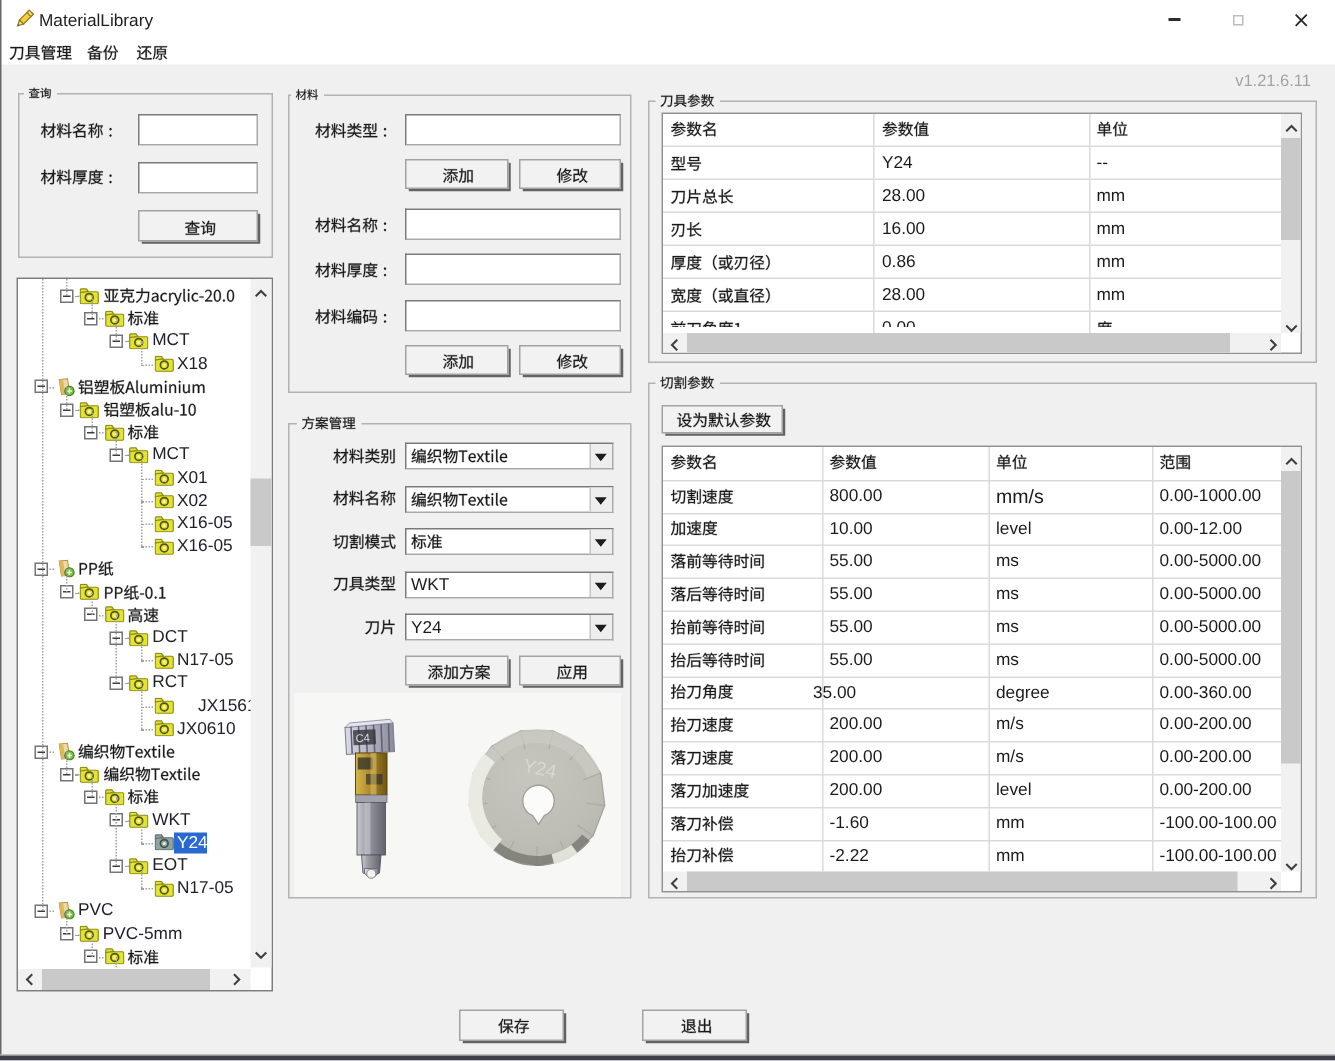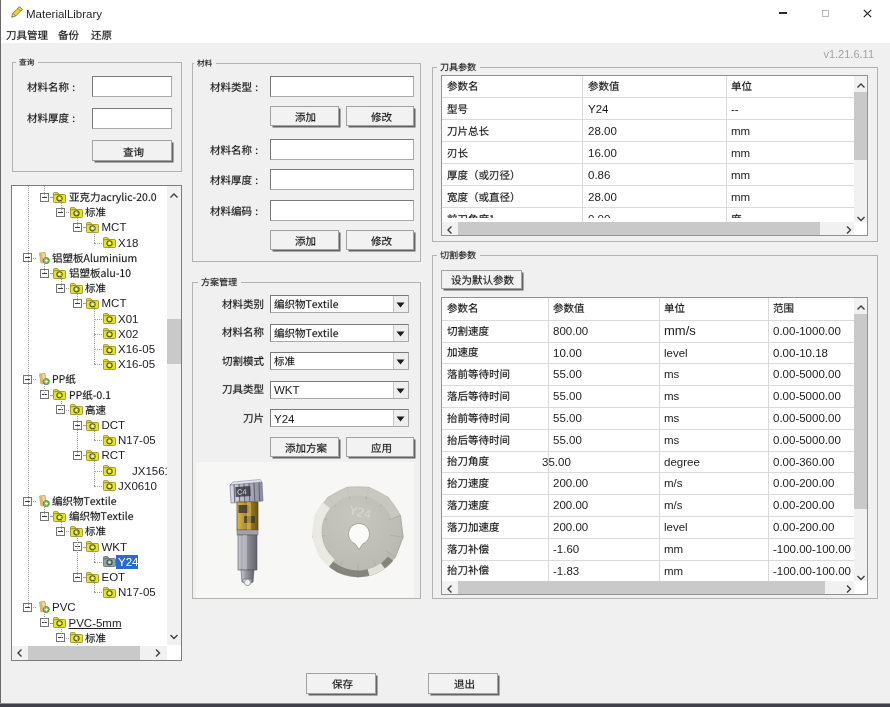--- a/index.html
+++ b/index.html
@@ -596,21 +596,21 @@
     <div class="lt" style="left:553.0px;top:323.7px;font-size:11.5px;color:#1b1b1b;">800.00</div>
     <div class="lt" style="left:664.0px;top:323.7px;font-size:13px;color:#1b1b1b;">mm/s</div>
     <div class="lt" style="left:773.0px;top:323.7px;font-size:11.5px;color:#1b1b1b;">0.00-1000.00</div>
     <svg class="ct" style="left:447.0px;top:345.4px;" width="33" height="14" viewBox="0 -11 33 14">
       <use href="#g26" x="0.0"></use>
       <use href="#g69" x="10.5"></use>
       <use href="#g22" x="21.0"></use>
     </svg>
     <div class="lt" style="left:553.0px;top:345.5px;font-size:11.5px;color:#1b1b1b;">10.00</div>
     <div class="lt" style="left:664.0px;top:345.5px;font-size:11.5px;color:#1b1b1b;">level</div>
-    <div class="lt" style="left:773.0px;top:345.5px;font-size:11.5px;color:#1b1b1b;">0.00-10.18</div>
+    <div class="lt" style="left:773.0px;top:345.5px;font-size:11.5px;color:#1b1b1b;">0.00-12.00</div>
     <svg class="ct" style="left:447.0px;top:367.2px;" width="64" height="14" viewBox="0 -11 64 14">
       <use href="#g70" x="0.0"></use>
       <use href="#g60" x="10.5"></use>
       <use href="#g71" x="21.0"></use>
       <use href="#g72" x="31.5"></use>
       <use href="#g73" x="42.0"></use>
       <use href="#g74" x="52.5"></use>
     </svg>
     <div class="lt" style="left:553.0px;top:367.3px;font-size:11.5px;color:#1b1b1b;">55.00</div>
     <div class="lt" style="left:664.0px;top:367.3px;font-size:11.5px;color:#1b1b1b;">ms</div>
@@ -693,21 +693,21 @@
     </svg>
     <div class="lt" style="left:553.0px;top:541.7px;font-size:11.5px;color:#1b1b1b;">-1.60</div>
     <div class="lt" style="left:664.0px;top:541.7px;font-size:11.5px;color:#1b1b1b;">mm</div>
     <div class="lt" style="left:773.0px;top:541.7px;font-size:11.5px;color:#1b1b1b;">-100.00-100.00</div>
     <svg class="ct" style="left:447.0px;top:563.4px;" width="43" height="14" viewBox="0 -11 43 14">
       <use href="#g76" x="0.0"></use>
       <use href="#g0" x="10.5"></use>
       <use href="#g77" x="21.0"></use>
       <use href="#g78" x="31.5"></use>
     </svg>
-    <div class="lt" style="left:553.0px;top:563.5px;font-size:11.5px;color:#1b1b1b;">-1.83</div>
+    <div class="lt" style="left:553.0px;top:563.5px;font-size:11.5px;color:#1b1b1b;">-2.22</div>
     <div class="lt" style="left:664.0px;top:563.5px;font-size:11.5px;color:#1b1b1b;">mm</div>
     <div class="lt" style="left:773.0px;top:563.5px;font-size:11.5px;color:#1b1b1b;">-100.00-100.00</div>
     <div class="btn" style="left:306px;top:673px;width:70px;height:21px"></div>
     <svg class="ct" style="left:331.5px;top:677.4px;" width="22" height="14" viewBox="0 -11 22 14">
       <use href="#g79" x="0.0"></use>
       <use href="#g80" x="10.5"></use>
     </svg>
     <div class="btn" style="left:428px;top:673px;width:70px;height:21px"></div>
     <svg class="ct" style="left:453.5px;top:677.4px;" width="22" height="14" viewBox="0 -11 22 14">
       <use href="#g81" x="0.0"></use>
@@ -1080,21 +1080,21 @@
         <div class="lt" style="left:52.0px;top:600.4px;font-size:11.5px;color:#21212b;">PVC</div>
         <div class="exp" style="left:39.5px;top:618.1px"></div>
         <div class="ab" style="left:41.5px;top:622.1px;width:5px;height:1px;background:#3c3c3c"></div>
         <div class="dot-h" style="left:49.5px;top:622.6px;width:2.5px"></div>
         <svg class="ab" style="left:53.0px;top:617.1px" width="13" height="11" viewBox="0 0 13 11">
           <rect x="0.5" y="2.5" width="12" height="8" rx="0.8" fill="#e3e332" stroke="#8c8c1a" stroke-width="0.8"></rect>
           <path d="M0.5 3 L0.5 1.2 Q0.5 0.6 1.1 0.6 L4.6 0.6 L5.8 2.2 Z" fill="#e3e332" stroke="#8c8c1a" stroke-width="0.8"></path>
           <circle cx="6.5" cy="6.3" r="2.6" fill="none" stroke="#555512" stroke-width="1.1"></circle>
           <circle cx="6.5" cy="6.3" r="1" fill="#f4f4c2"></circle>
         </svg>
-        <div class="lt" style="left:68.5px;top:615.6px;font-size:11.5px;color:#21212b;text-decoration:underline;">PVC-5mm</div>
+        <div class="lt" style="left:68.5px;top:615.6px;font-size:11.5px;color:#21212b;">PVC-5mm</div>
         <div class="exp" style="left:56.0px;top:633.3px"></div>
         <div class="ab" style="left:58.0px;top:637.3px;width:5px;height:1px;background:#3c3c3c"></div>
         <div class="dot-h" style="left:66.0px;top:637.8px;width:2.5px"></div>
         <svg class="ab" style="left:69.5px;top:632.3px" width="13" height="11" viewBox="0 0 13 11">
           <rect x="0.5" y="2.5" width="12" height="8" rx="0.8" fill="#e3e332" stroke="#8c8c1a" stroke-width="0.8"></rect>
           <path d="M0.5 3 L0.5 1.2 Q0.5 0.6 1.1 0.6 L4.6 0.6 L5.8 2.2 Z" fill="#e3e332" stroke="#8c8c1a" stroke-width="0.8"></path>
           <circle cx="6.5" cy="6.3" r="2.6" fill="none" stroke="#555512" stroke-width="1.1"></circle>
           <circle cx="6.5" cy="6.3" r="1" fill="#f4f4c2"></circle>
         </svg>
         <svg class="ct" style="left:85.0px;top:630.7px;" width="22" height="14" viewBox="0 -11 22 14">

